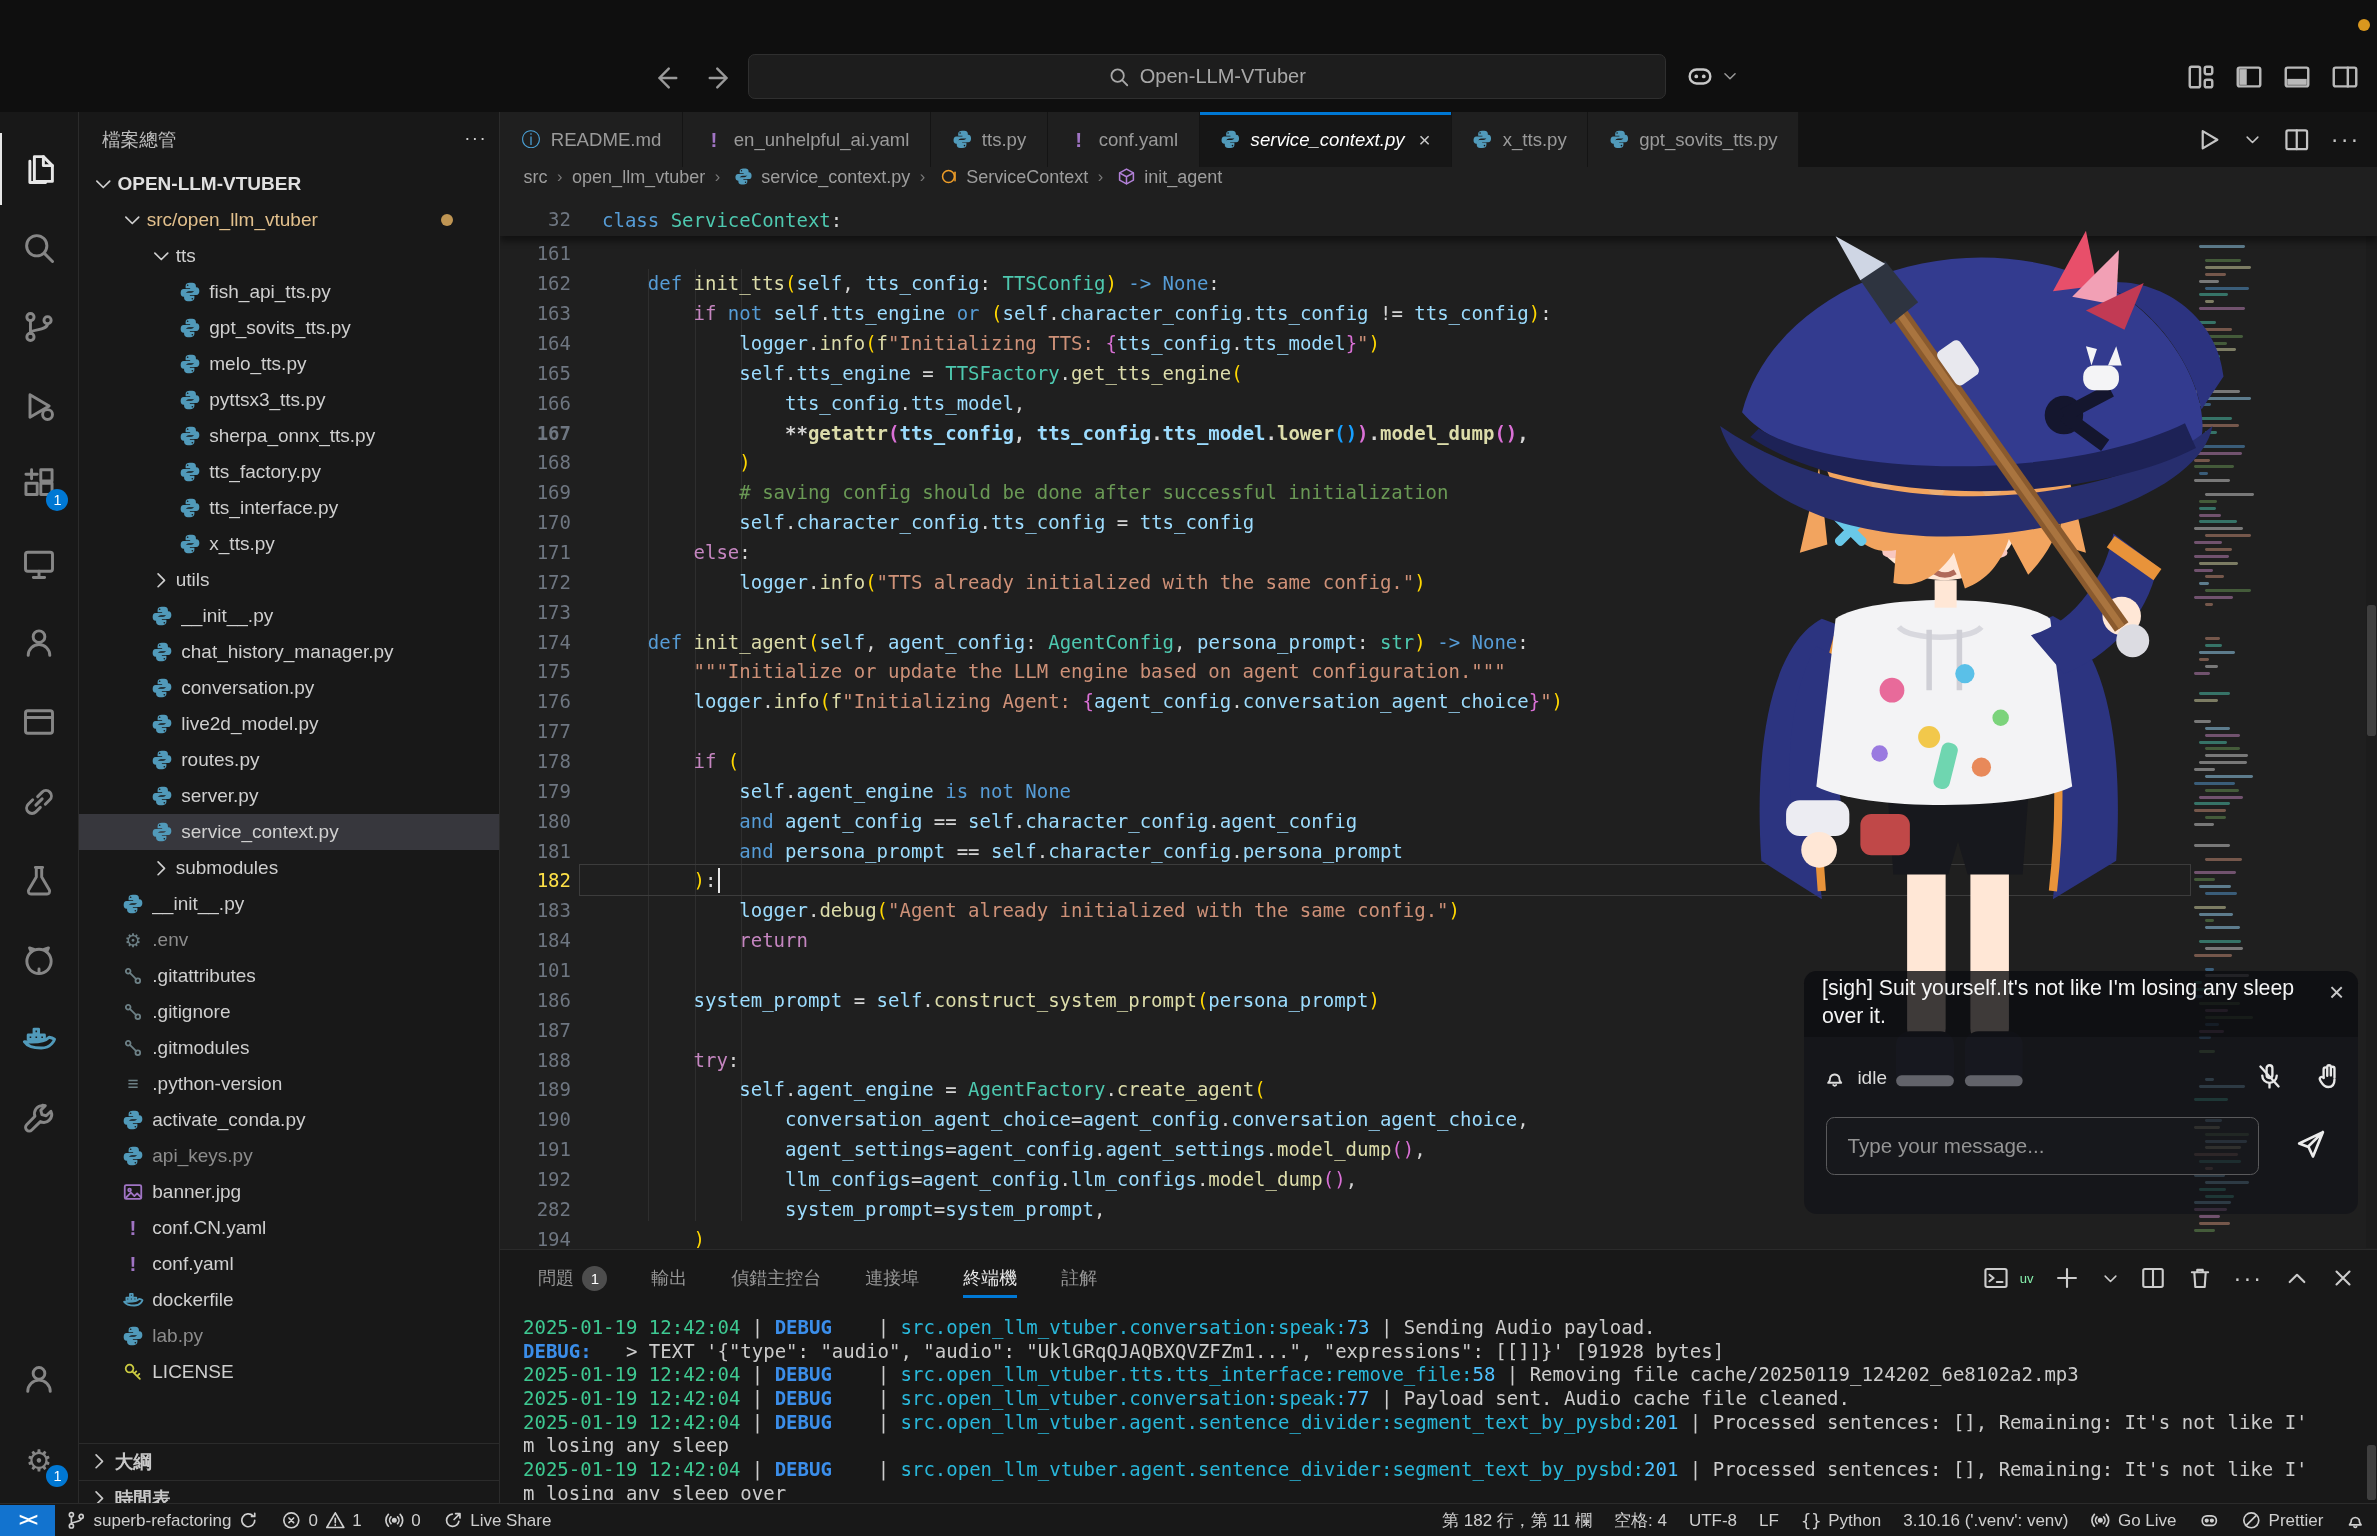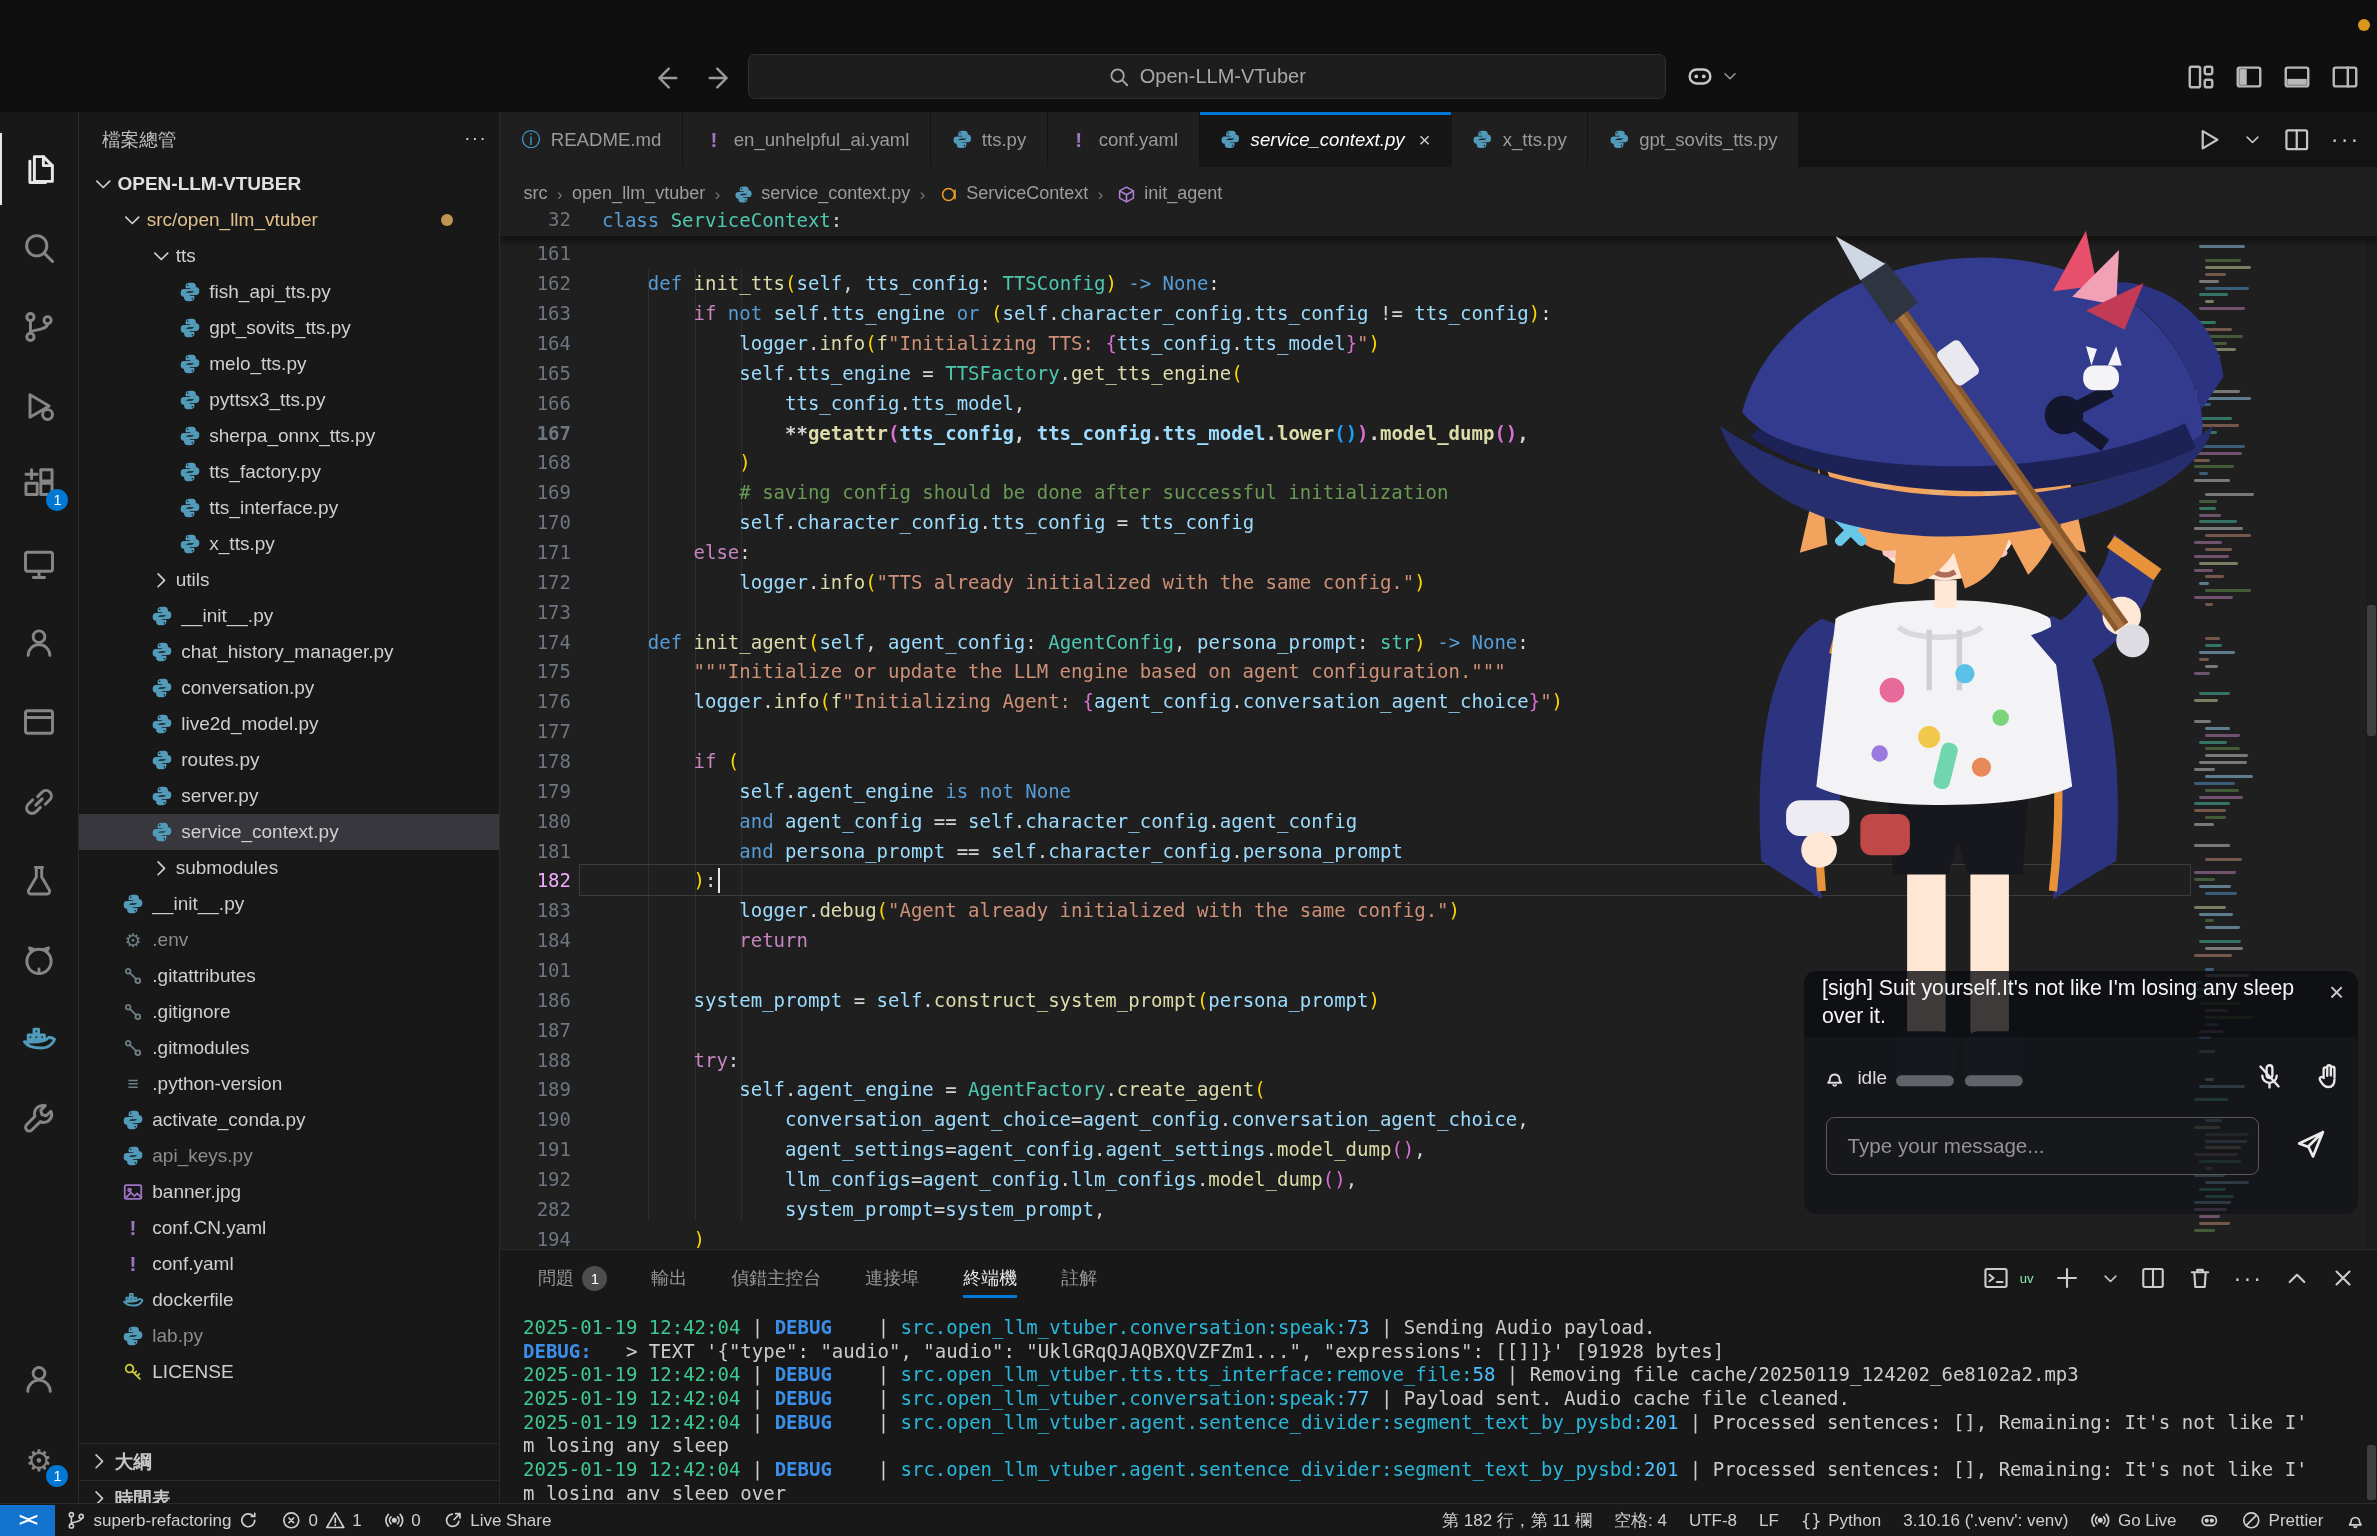--- a/index.html
+++ b/index.html
@@ -55,21 +55,21 @@
        border-right:1.4px solid #141414;font-size:18.6px;position:relative;cursor:pointer}
   .tab .ficon{width:20.6px;height:20.6px;display:flex;align-items:center;justify-content:center;font-size:19px}
   .tab.active{background:#161616;color:#ffffff;font-style:italic}
   .tab.active::before{content:"";position:absolute;left:0;top:0;width:100%;height:2.8px;background:#0078d4}
   .tab .closex{color:#c8c8c8;font-size:20.6px;margin-left:4.1px}
   #tab-actions{position:absolute;right:11px;top:0;height:55px;display:flex;align-items:center;gap:20.6px;color:#c5c5c5;background:#131313;padding:0 5.5px}
   #tab-actions .ico{width:27.5px;height:27.5px}
   #tab-actions .dots{font-size:23.4px;letter-spacing:2.1px;color:#c5c5c5}
 
   
-  #breadcrumbs{left:500px;top:167px;width:1877px;height:37px;background:#1f1f1f;display:flex;align-items:flex-end;
+  #breadcrumbs{left:500px;top:167px;width:1877px;height:37px;background:#1f1f1f;display:flex;align-items:flex-start;
                padding-left:23.4px;color:#9d9d9d;font-size:18px;gap:4.1px}
   #breadcrumbs .ficon{width:19px;height:19px;display:flex;align-items:center;justify-content:center;margin:0 4.1px;font-size:18px}
   #breadcrumbs .bsep{color:#7a7a7a;margin:0 5.5px;font-size:16.5px}
 
   
   #editor{left:500px;top:204px;width:1877px;height:1044px;background:#1f1f1f;overflow:hidden}
   #sticky{position:absolute;left:0;top:0;width:1877px;height:32px;background:#1f1f1f;box-shadow:0 5.5px 6.9px rgba(0,0,0,.45);z-index:3}
   .crow{position:absolute;left:0;width:1877px;height:30px;display:flex;align-items:center}
   .gut{position:absolute;left:0;width:71px;text-align:right;color:#6e7681;font-family:"DejaVu Sans Mono",monospace;font-size:19px}
   .ctext{position:absolute;left:102px;white-space:pre;font-family:"DejaVu Sans Mono",monospace;font-size:19px;line-height:30px}
@@ -944,21 +944,21 @@
         </div>
         <div class="crow" style="top: 602px;">
           <span class="gut">180</span>
           <span class="ctext"><span class="p">            </span><span class="k">and </span><span class="v">agent_config</span><span class="w"> == </span><span class="v">self</span><span class="p">.</span><span class="v">character_config</span><span class="p">.</span><span class="v">agent_config</span></span>
         </div>
         <div class="crow" style="top: 632px;">
           <span class="gut">181</span>
           <span class="ctext"><span class="p">            </span><span class="k">and </span><span class="v">persona_prompt</span><span class="w"> == </span><span class="v">self</span><span class="p">.</span><span class="v">character_config</span><span class="p">.</span><span class="v">persona_prompt</span></span>
         </div>
         <div class="crow" style="top: 661px;">
-          <span class="gut" style="color: #f0abfc;">182</span>
+          <span class="gut" style="color: #fde047;">182</span>
           <span class="ctext"><span class="p">        </span><span class="b1">)</span><span class="p">:</span></span>
         </div>
         <div class="crow" style="top: 691px;">
           <span class="gut">183</span>
           <span class="ctext"><span class="p">            </span><span class="v">logger</span><span class="p">.</span><span class="f">debug</span><span class="b1">(</span><span class="s">"Agent already initialized with the same config."</span><span class="b1">)</span></span>
         </div>
         <div class="crow" style="top: 721px;">
           <span class="gut">184</span>
           <span class="ctext"><span class="p">            </span><span class="c">return</span></span>
         </div>

